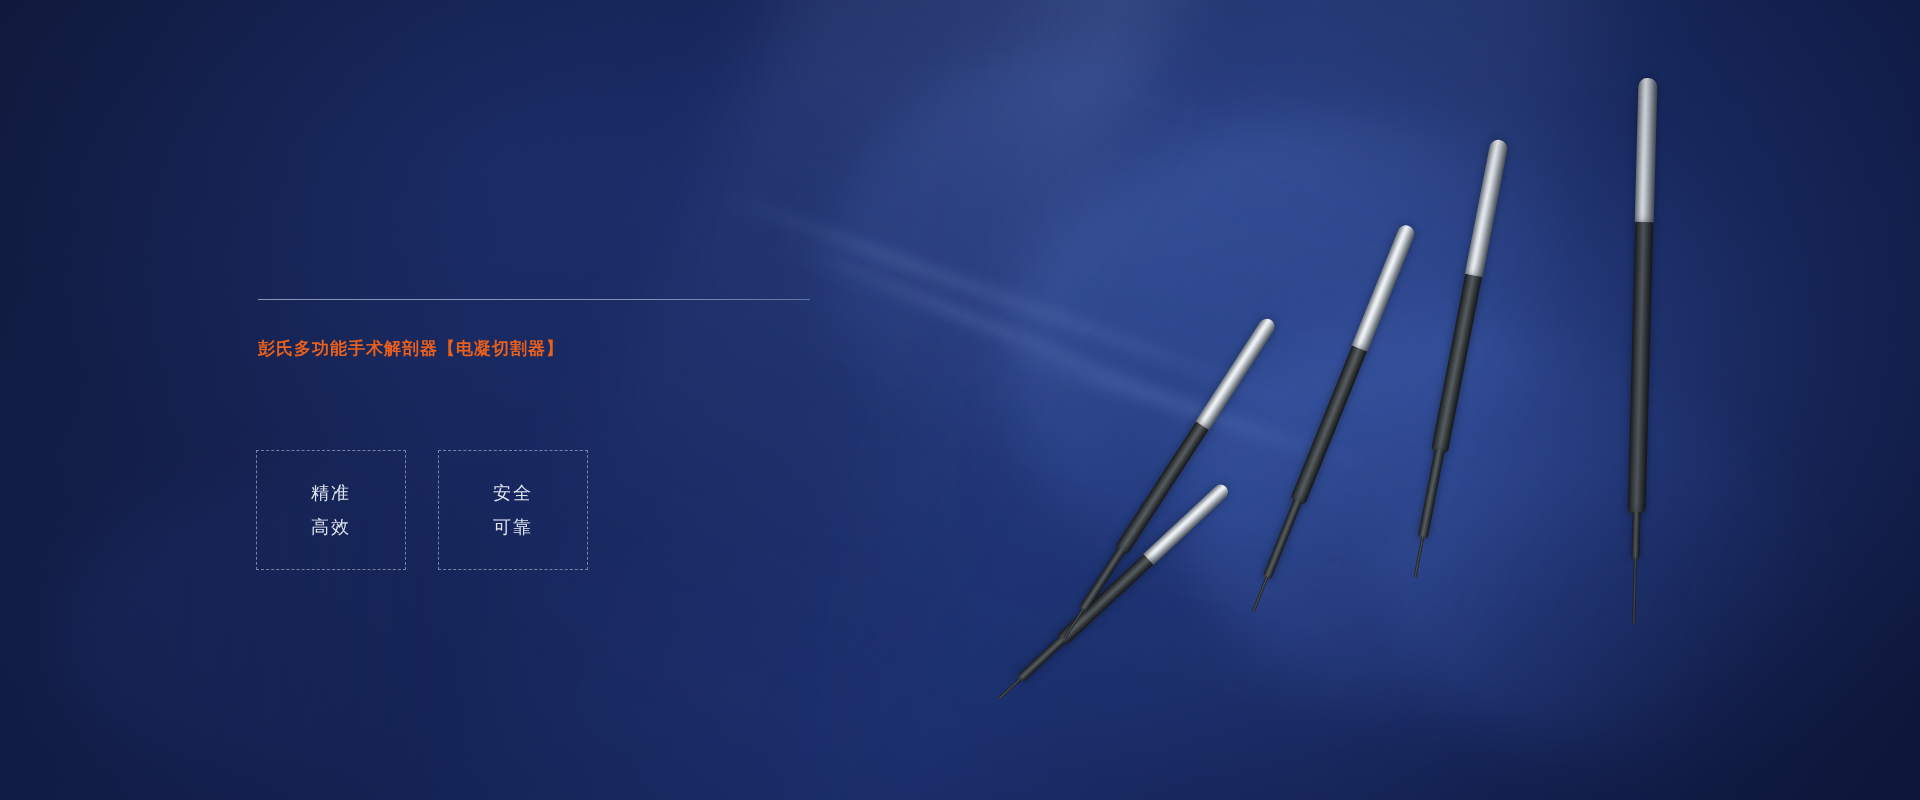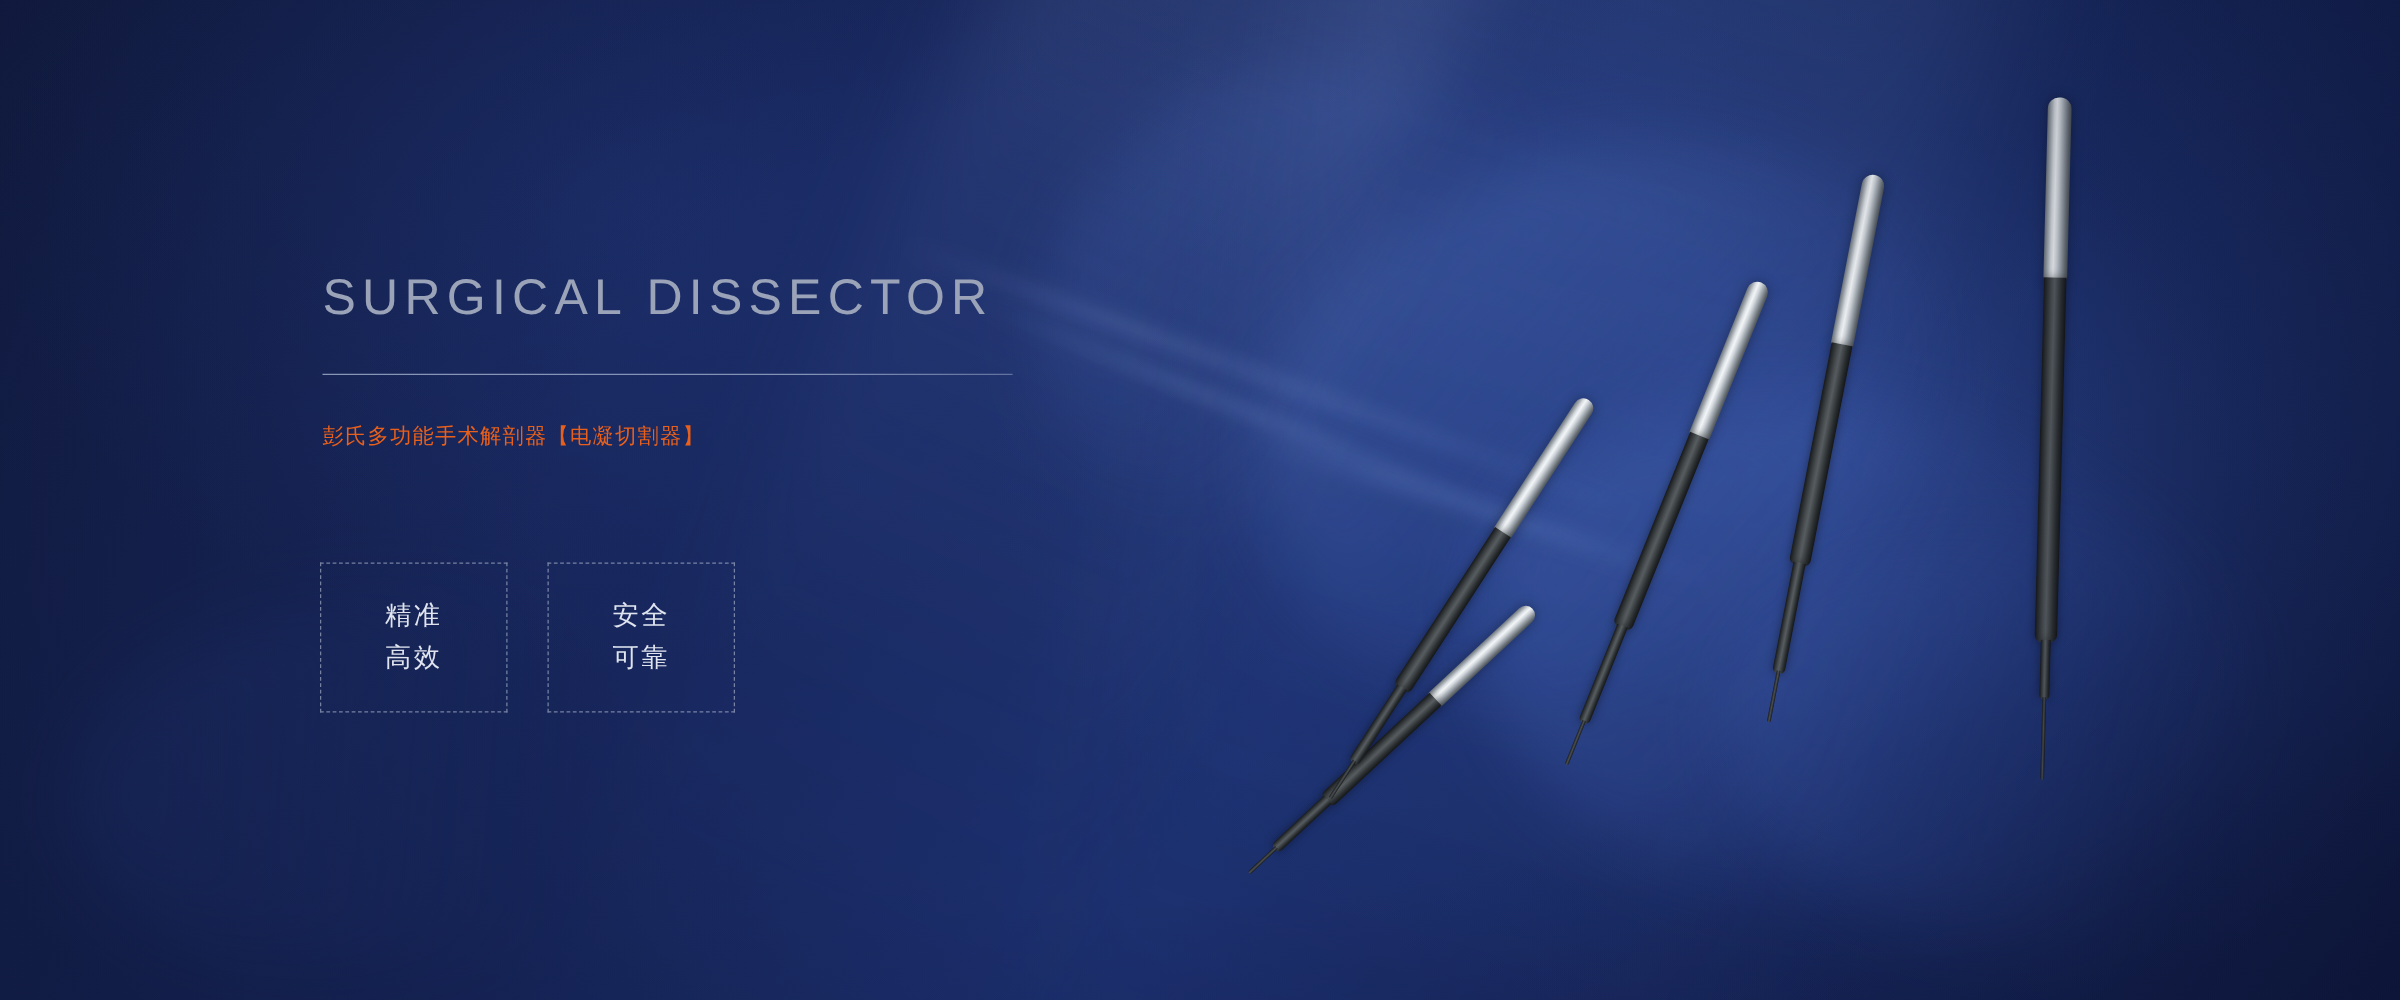--- a/index.html
+++ b/index.html
@@ -179,39 +179,39 @@
     background: linear-gradient(90deg, rgba(175,188,214,0.75) 0%, rgba(175,188,214,0.70) 70%, rgba(175,188,214,0.45) 100%);
   }
   .subtitle {
     position: absolute;
     top: 340px;
     left: 2px;
     font-size: 17px;
     line-height: 1;
     letter-spacing: 1px;
     color: #e8601c;
-    font-weight: 400;
+    font-weight: 700;
     white-space: nowrap;
   }
   .features {
     position: absolute;
     top: 450px;
     left: 0px;
     display: flex;
     gap: 32px;
   }
   .feature {
     width: 148px;
     height: 118px;
     display: flex;
     flex-direction: column;
     align-items: center;
     justify-content: center;
     color: #ffffff;
-    font-size: 21px;
+    font-size: 18px;
     line-height: 34px;
     letter-spacing: 2px;
   }
   .feature.dim  { border: 1px dashed rgba(198,206,224,0.55); color: #dfe4ef; }
   .feature.bright { border: 2px dashed rgba(255,255,255,0.95); }
   .feature .fline { display: block; }
 </style>
 </head>
 <body>
 
@@ -265,21 +265,20 @@
       <div class="shaft" style="top:144px; width:18px; height:292px; border-radius:0 0 6px 6px;"></div>
       <div class="shaft" style="top:434px; width:8px; height:48px; border-radius:0 0 4px 4px;"></div>
       <div class="tip" style="top:480px; width:3px; height:66px;"></div>
     </div>
 
   </div>
 
   <div class="vignette"></div>
 
   <div class="content">
-    <div class="title-en">SURGICAL DISSECTOR</div>
     <div class="divider"></div>
     <div class="subtitle">彭氏多功能手术解剖器【电凝切割器】</div>
 
     <div class="features">
 
       <div class="feature dim">
         <span class="fline">精准</span>
         <span class="fline">高效</span>
       </div>
 

